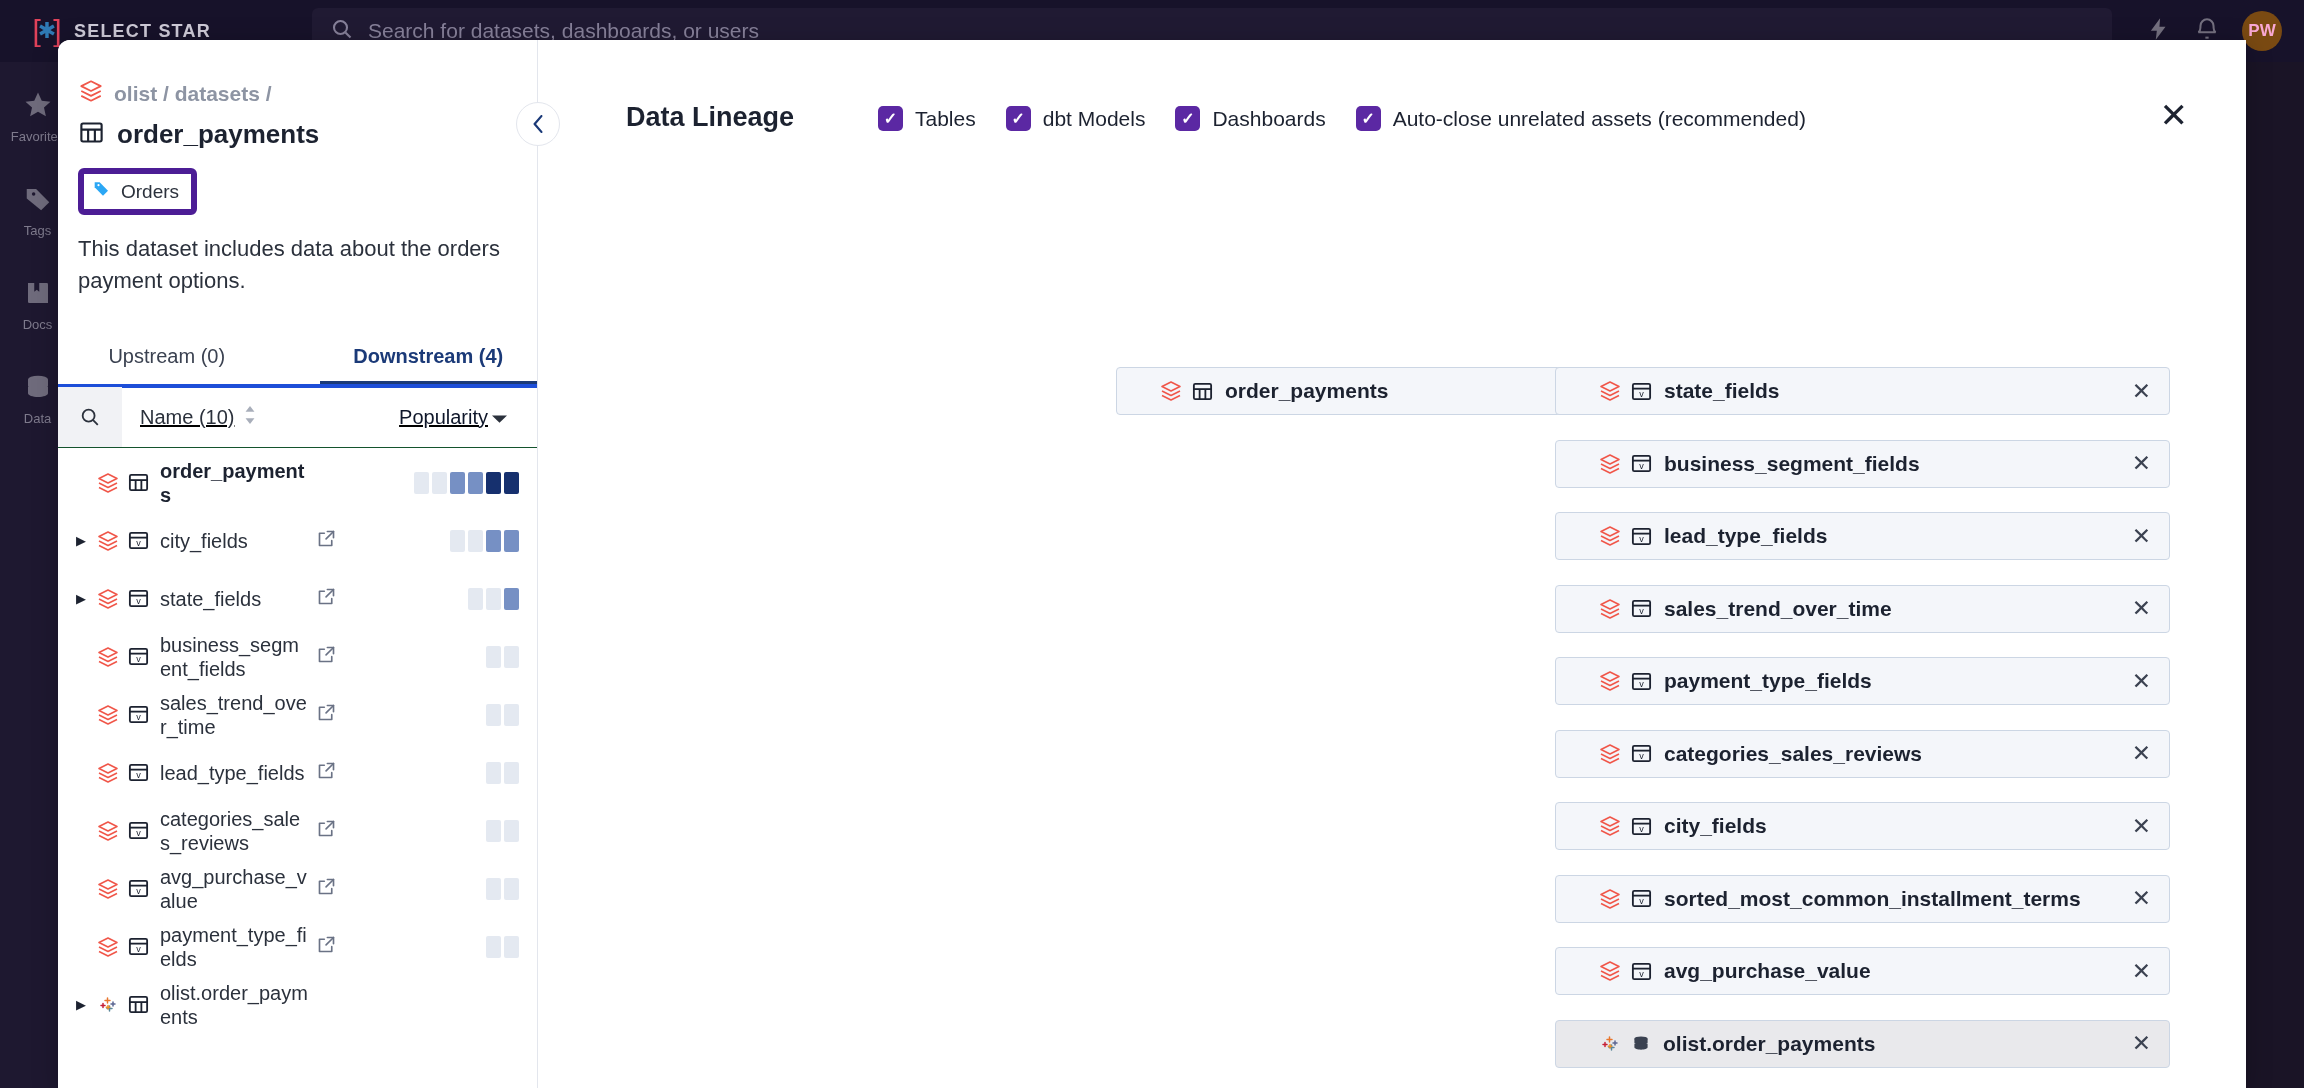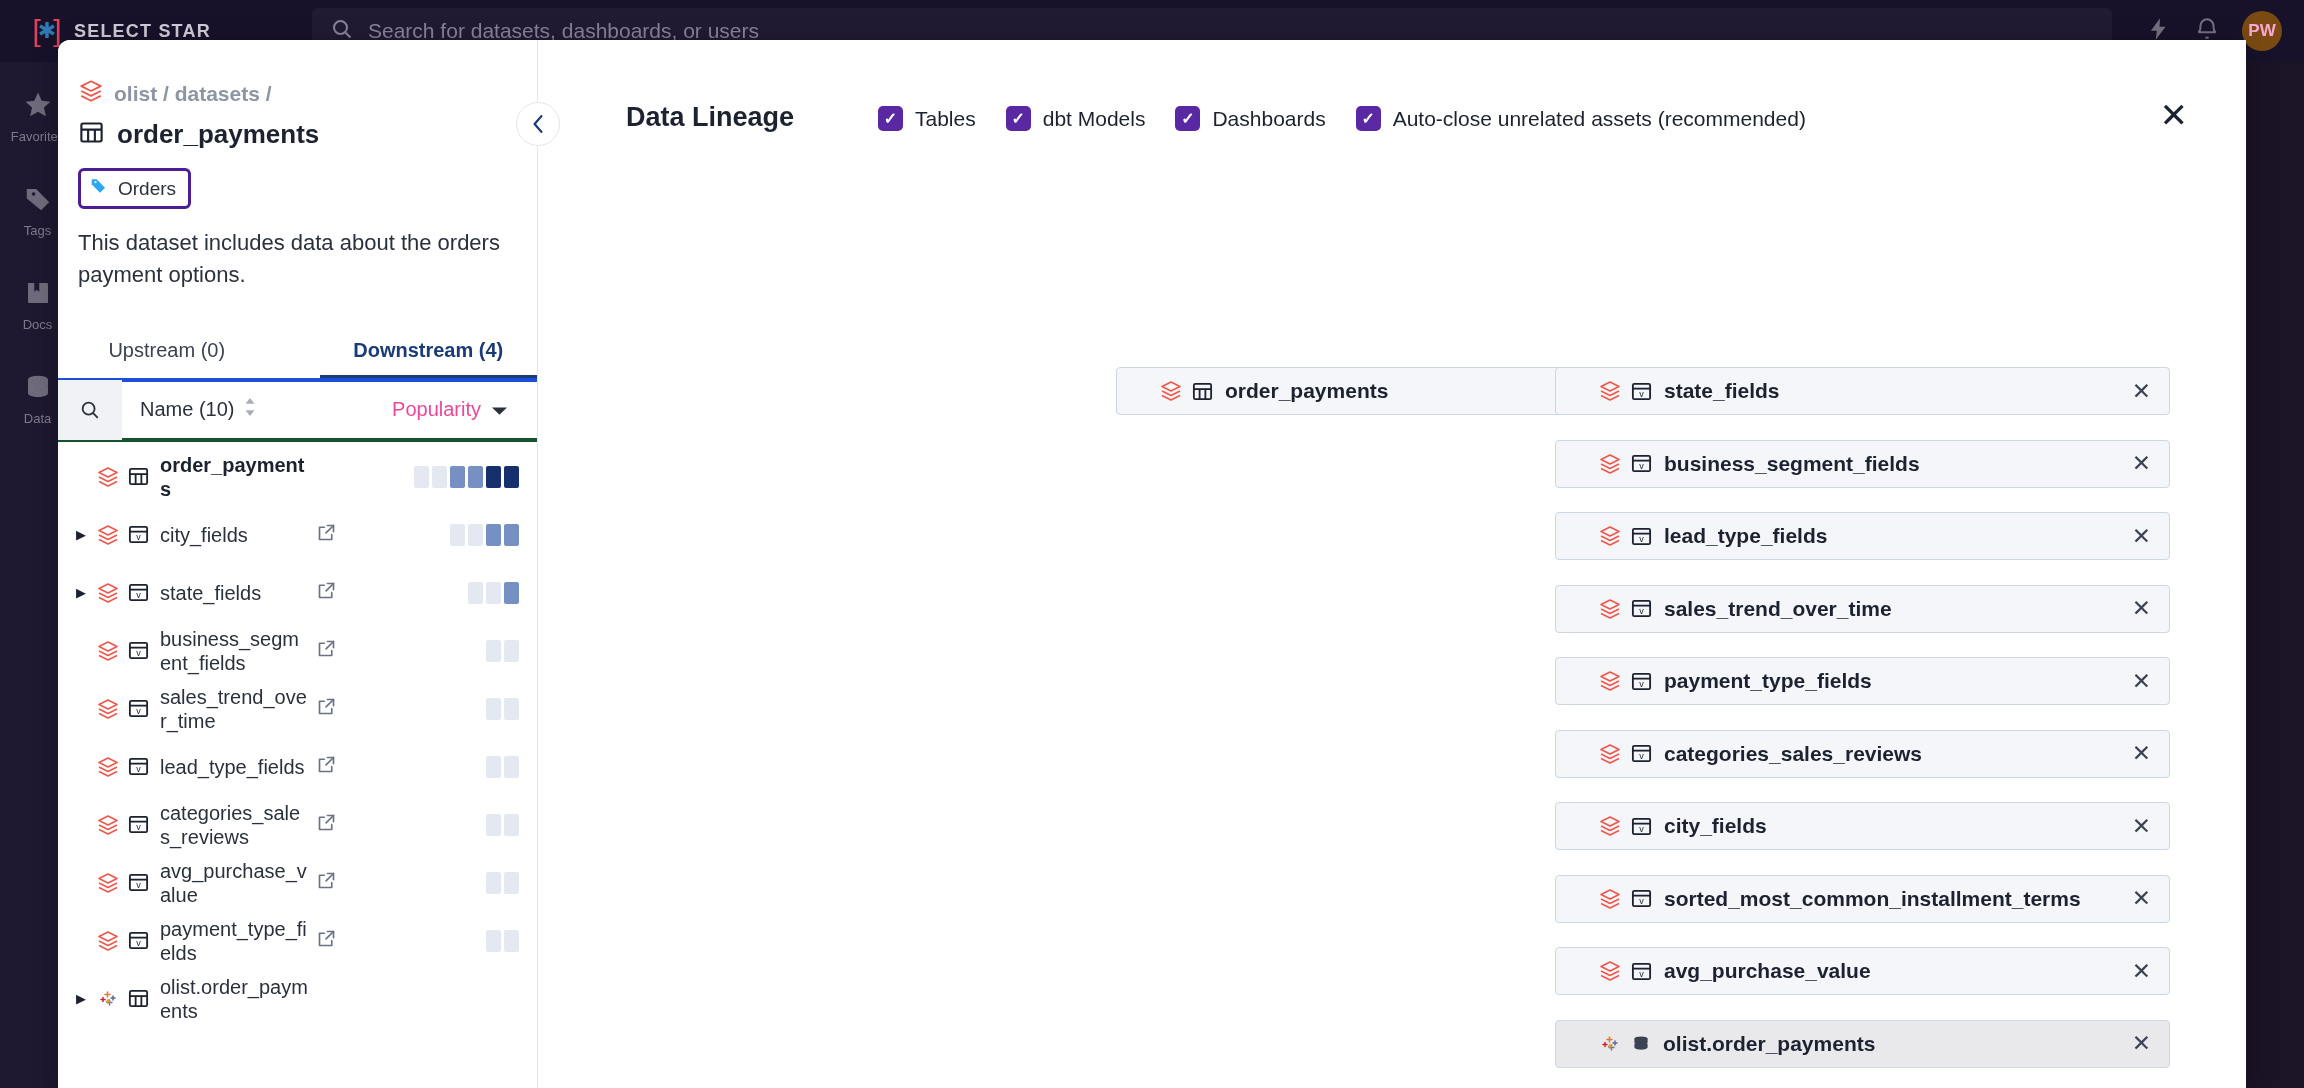--- a/index.html
+++ b/index.html
@@ -67,50 +67,50 @@
   .crumb {
     display: flex; align-items: center; gap: 10px;
     margin: 38px 0 0 20px; color: #8d94a3; font-size: 21px; font-weight: 700; text-align: right;
   }
   .title-row {
     display: flex; align-items: center; gap: 12px; margin: 10px 0 0 20px;
   }
   .title-row .t { font-size: 26px; font-weight: 700; color: #1c2230; }
   .chip {
     display: inline-flex; align-items: center; gap: 8px; margin: 18px 0 0 20px;
-    border: 3px solid #4c1d95; border-radius: 6px; padding: 5px 12px 5px 9px;
+    border: 6px solid #4c1d95; border-radius: 6px; padding: 5px 12px 5px 9px;
     font-size: 19px; color: #2b313c; background: #fff;
   }
   .descr {
     margin: 18px 20px 0 20px; font-size: 22px; line-height: 1.45; color: #2b313c;
   }
   .tabs {
     display: flex; margin-top: 34px; border-bottom: 4px solid #1d4ed8; gap: 44px;
   }
   .tab {
     flex: 1; text-align: center; padding: 14px 0 16px; font-size: 20px;
     color: #3b4251; cursor: pointer;
   }
   .tab.active {
     color: #1b3a78; font-weight: 700; box-shadow: inset 0 -3px 0 #1b3a78;
   }
   .sortrow {
-    display: flex; align-items: center; height: 60px; border-bottom: 4px solid #14532d;
+    display: flex; align-items: center; height: 60px; border-bottom: 1px solid #14532d; text-decoration: underline;
   }
   .searchcell {
     width: 64px; height: 60px; background: #f1f2f5;
     display: flex; align-items: center; justify-content: center;
   }
   .sortname {
     display: flex; align-items: center; gap: 9px; margin-left: 18px;
     font-size: 20px; color: #2b313c;
   }
   .sortpop {
-    display: flex; align-items: center; gap: 11px; margin-left: auto; margin-right: 30px;
-    font-size: 20px; color: #ec4899;
+    display: flex; align-items: center; gap: 4px; margin-left: auto; margin-right: 30px;
+    font-size: 20px; color: #0f172a;
   }
   .list { padding-top: 6px; }
   .row {
     display: flex; align-items: center; min-height: 58px; padding: 4px 18px 4px 14px;
   }
   .row .caret {
     width: 18px; color: #1c2230; font-size: 13px; flex: 0 0 18px; text-align: center;
   }
   .row .icons { display: flex; align-items: center; gap: 7px; margin-left: 6px; }
   .row .nm {

